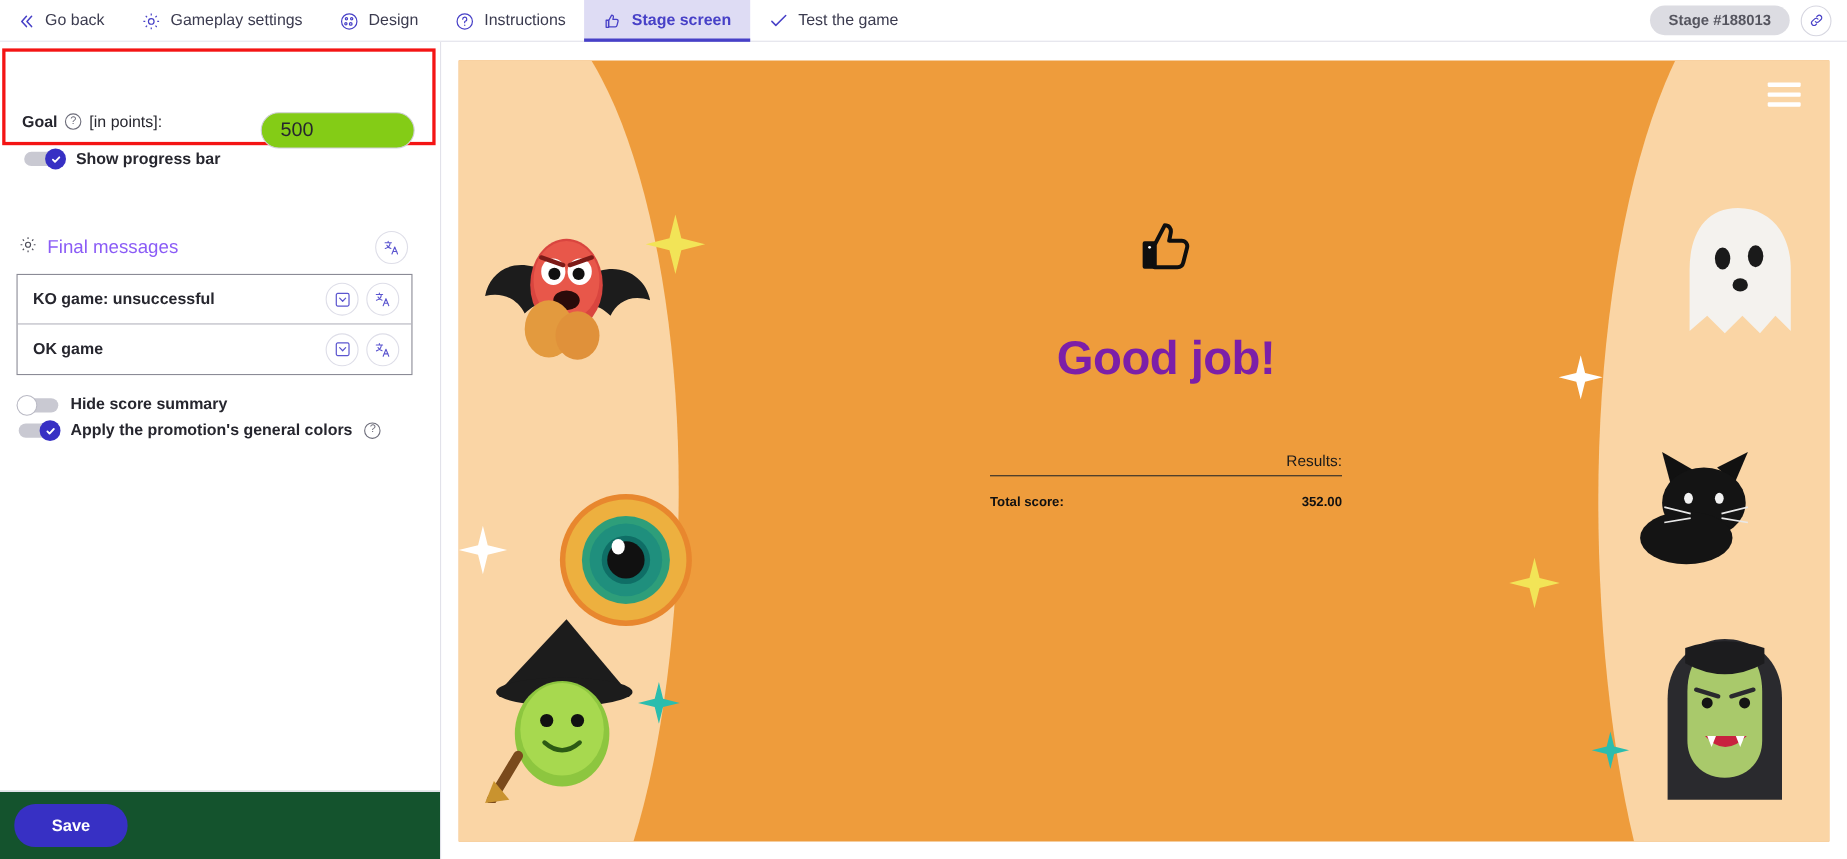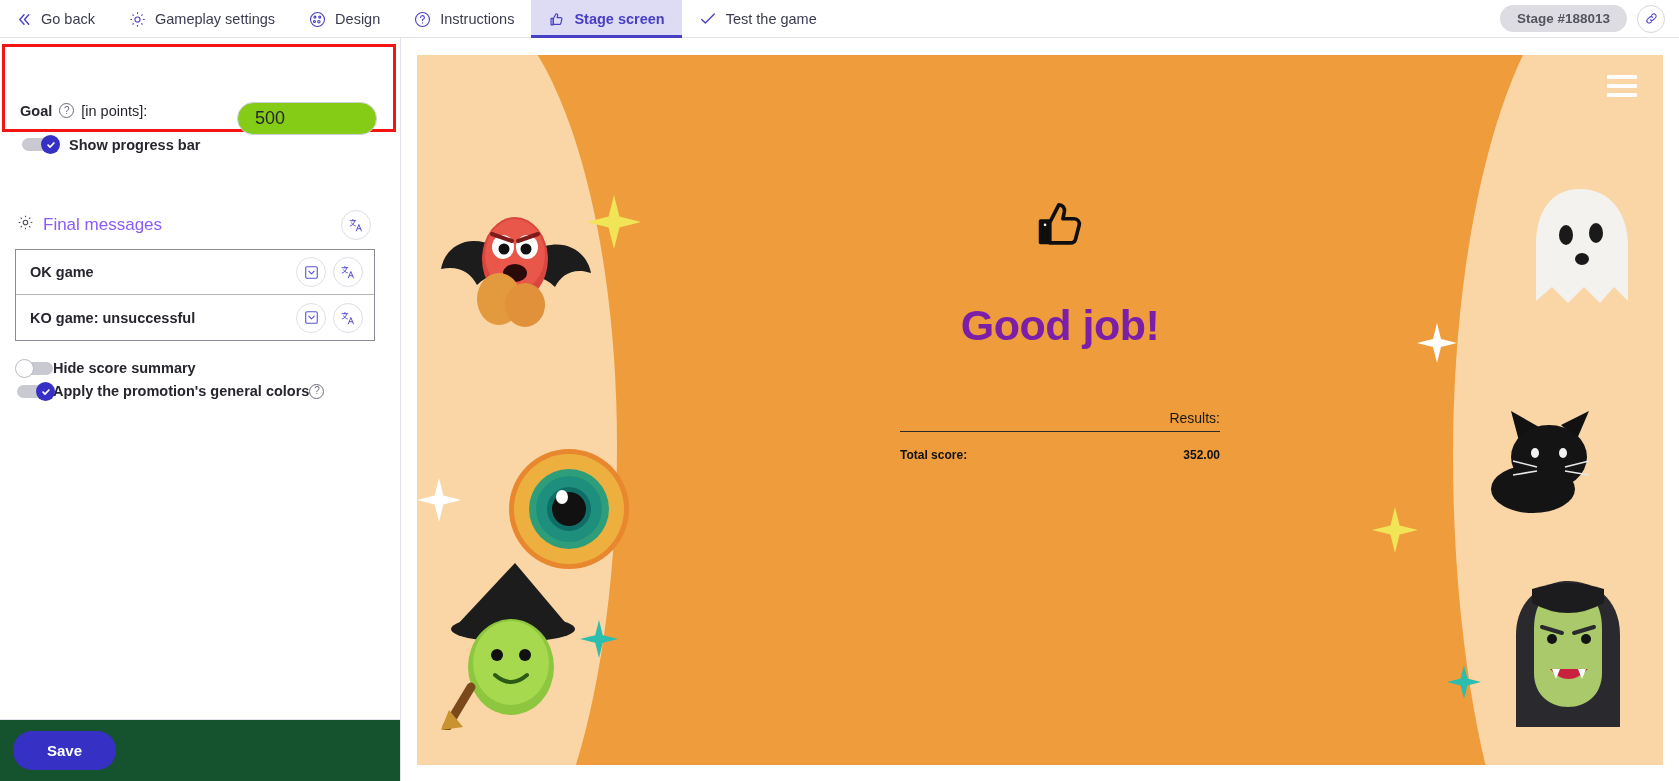--- a/index.html
+++ b/index.html
@@ -185,21 +185,21 @@
     padding: 0 11px 0 14px;
     border-bottom: 1px solid #b4b4bd;
   }
   .msg-row:last-child { border-bottom: none; }
   .msg-text { font-size: 14.5px; font-weight: bold; color: #26262e; flex: 1; }
   .msg-actions { display: flex; gap: 7px; }
 
   .toggle-row2 {
     position: absolute;
     left: 17px;
-    display: flex; align-items: center; 
+    display: flex; align-items: center; gap: 11px;
   }
   .row-hide { top: 321px; }
   .row-apply { top: 344px; }
 
   .save-wrap {
     position: absolute;
     left: 0; bottom: 0;
     width: 400px;
     height: 62px;
     border-top: 1px solid #e2e2ea;
@@ -421,38 +421,38 @@
 
   <div class="circ-btn fm-trans-top">
     <svg width="16" height="16" viewBox="0 0 20 20" fill="none" stroke="#5b55cf" stroke-width="1.25" stroke-linecap="round" stroke-linejoin="round">
         <path d="M2.6 4.6h7.2M6.1 3v1.6M8.3 4.6c0 3-2.4 5.6-5.5 6.6M4.6 7.4c.9 2 2.6 3.1 4.6 3.7"></path>
         <path d="M10.4 17.4l3.2-8 3.2 8M11.6 14.6h4.4"></path>
       </svg>
   </div>
 
   <div class="msg-list">
     <div class="msg-row">
-      <span class="msg-text">OK game</span>
+      <span class="msg-text">KO game: unsuccessful</span>
       <span class="msg-actions">
         <span class="circ-btn">
           <svg width="17" height="17" viewBox="0 0 20 20" fill="none" stroke="#5b55cf" stroke-width="1.3" stroke-linecap="round" stroke-linejoin="round">
               <rect x="3.2" y="3.2" width="13.6" height="13.6" rx="1.6"></rect>
               <path d="M6.8 8.3L10 11.6l3.2-3.3"></path>
             </svg>
         </span>
         <span class="circ-btn">
           <svg width="16" height="16" viewBox="0 0 20 20" fill="none" stroke="#5b55cf" stroke-width="1.25" stroke-linecap="round" stroke-linejoin="round">
               <path d="M2.6 4.6h7.2M6.1 3v1.6M8.3 4.6c0 3-2.4 5.6-5.5 6.6M4.6 7.4c.9 2 2.6 3.1 4.6 3.7"></path>
               <path d="M10.4 17.4l3.2-8 3.2 8M11.6 14.6h4.4"></path>
             </svg>
         </span>
       </span>
     </div>
     <div class="msg-row">
-      <span class="msg-text">KO game: unsuccessful</span>
+      <span class="msg-text">OK game</span>
       <span class="msg-actions">
         <span class="circ-btn">
           <svg width="17" height="17" viewBox="0 0 20 20" fill="none" stroke="#5b55cf" stroke-width="1.3" stroke-linecap="round" stroke-linejoin="round">
               <rect x="3.2" y="3.2" width="13.6" height="13.6" rx="1.6"></rect>
               <path d="M6.8 8.3L10 11.6l3.2-3.3"></path>
             </svg>
         </span>
         <span class="circ-btn">
           <svg width="16" height="16" viewBox="0 0 20 20" fill="none" stroke="#5b55cf" stroke-width="1.25" stroke-linecap="round" stroke-linejoin="round">
               <path d="M2.6 4.6h7.2M6.1 3v1.6M8.3 4.6c0 3-2.4 5.6-5.5 6.6M4.6 7.4c.9 2 2.6 3.1 4.6 3.7"></path>

